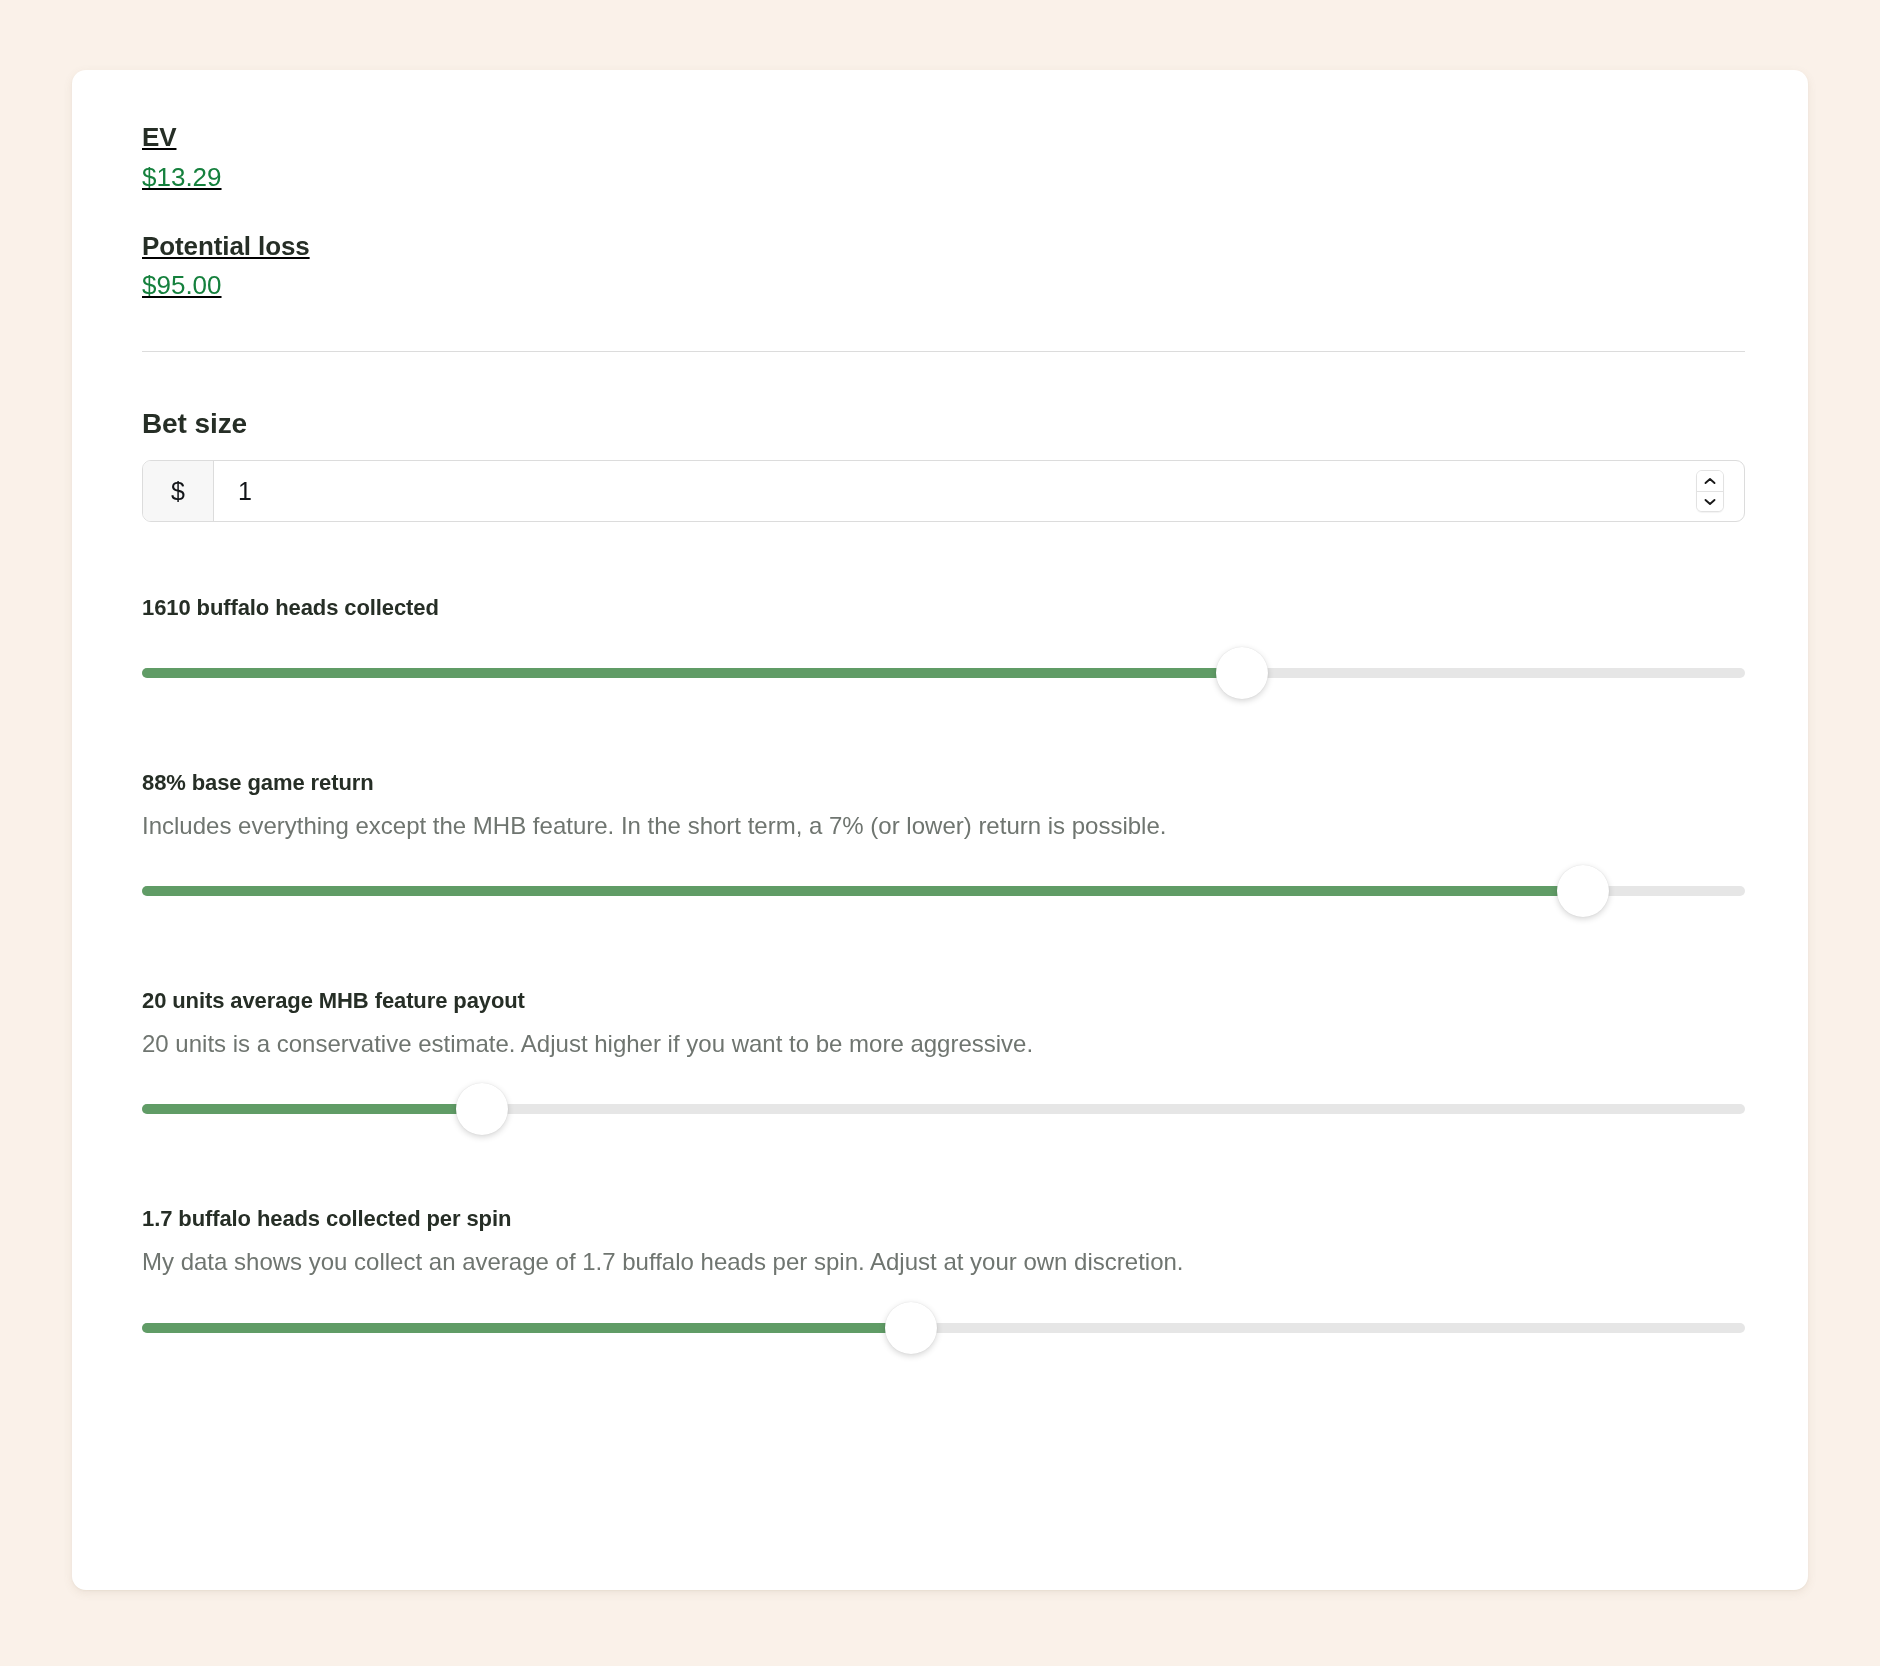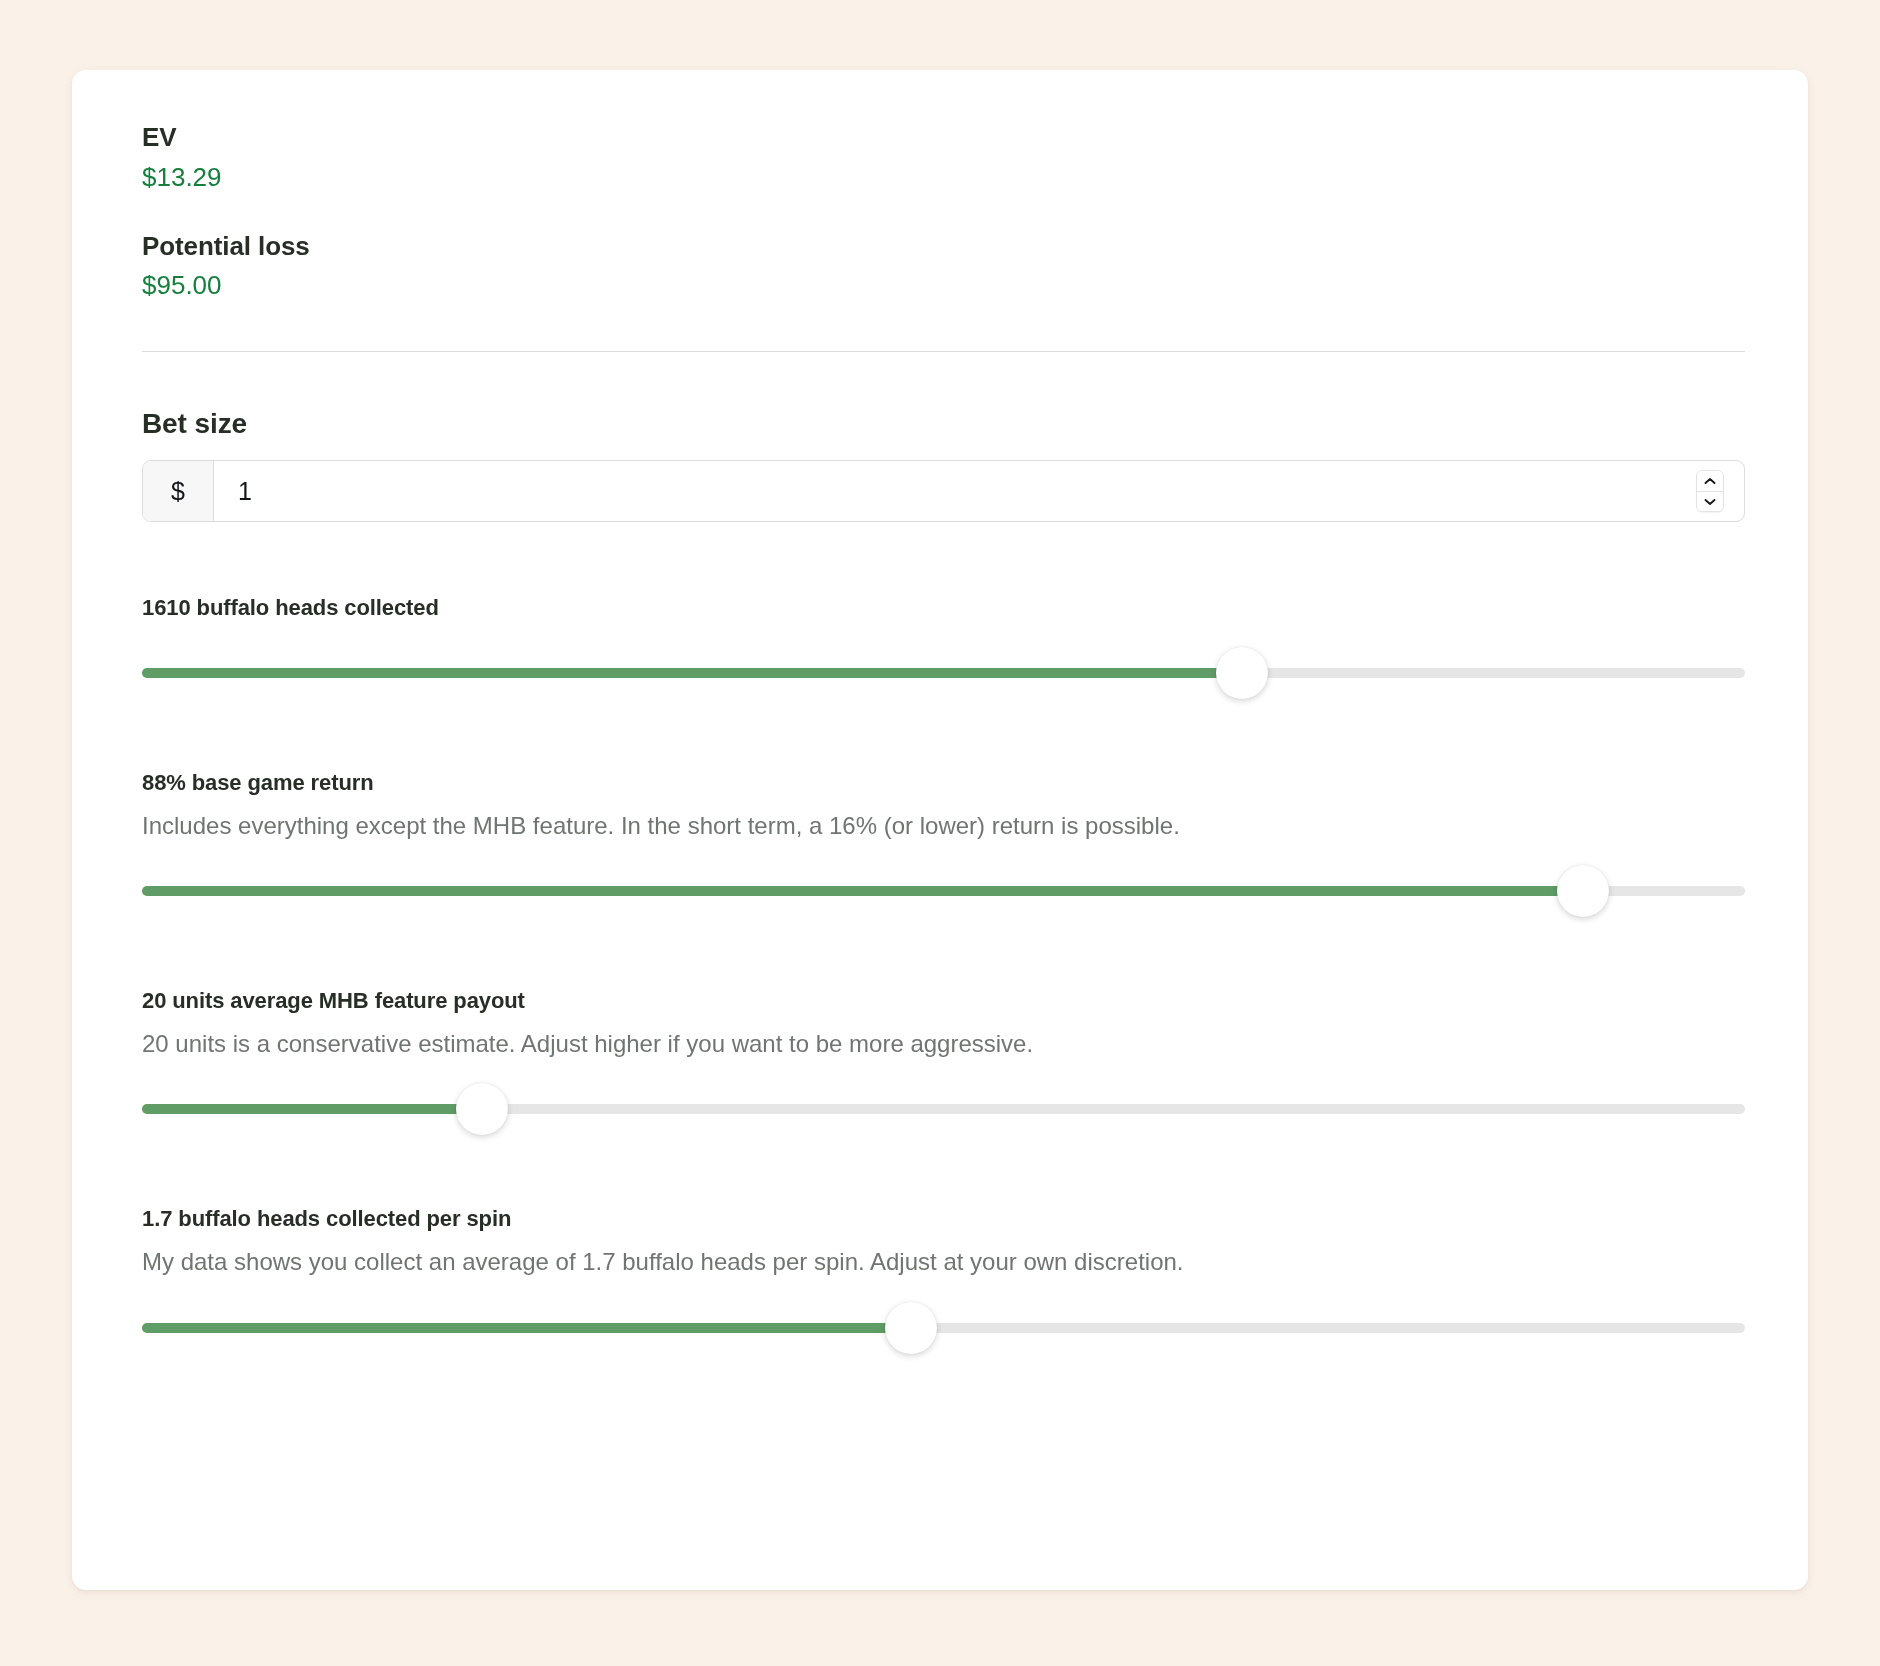--- a/index.html
+++ b/index.html
@@ -35,20 +35,21 @@
     top: 0;
     width: 1603px;
   }
 
   
   .summary {
     padding-top: 50px;
   }
   .stat {
     margin-bottom: 34px;
+    text-decoration: underline;
   }
   .stat:last-child { margin-bottom: 0; }
 
   .stat-label {
     font-size: 26px;
     font-weight: bold;
     color: #262e26;
     line-height: 1.34;
     letter-spacing: -0.1px;
   }
@@ -235,21 +236,21 @@
       <div class="slider-title">1610 buffalo heads collected</div>
       <div class="slider-wrap">
         <div class="slider-track"></div>
         <div class="slider-fill" style="width:68.6%"></div>
         <div class="slider-thumb" style="left:68.6%"></div>
       </div>
     </div>
 
     <div class="slider-block">
       <div class="slider-title">88% base game return</div>
-      <div class="slider-desc">Includes everything except the MHB feature. In the short term, a 16% (or lower) return is possible.</div>
+      <div class="slider-desc">Includes everything except the MHB feature. In the short term, a 7% (or lower) return is possible.</div>
       <div class="slider-wrap">
         <div class="slider-track"></div>
         <div class="slider-fill" style="width:89.9%"></div>
         <div class="slider-thumb" style="left:89.9%"></div>
       </div>
     </div>
 
     <div class="slider-block">
       <div class="slider-title">20 units average MHB feature payout</div>
       <div class="slider-desc">20 units is a conservative estimate. Adjust higher if you want to be more aggressive.</div>

